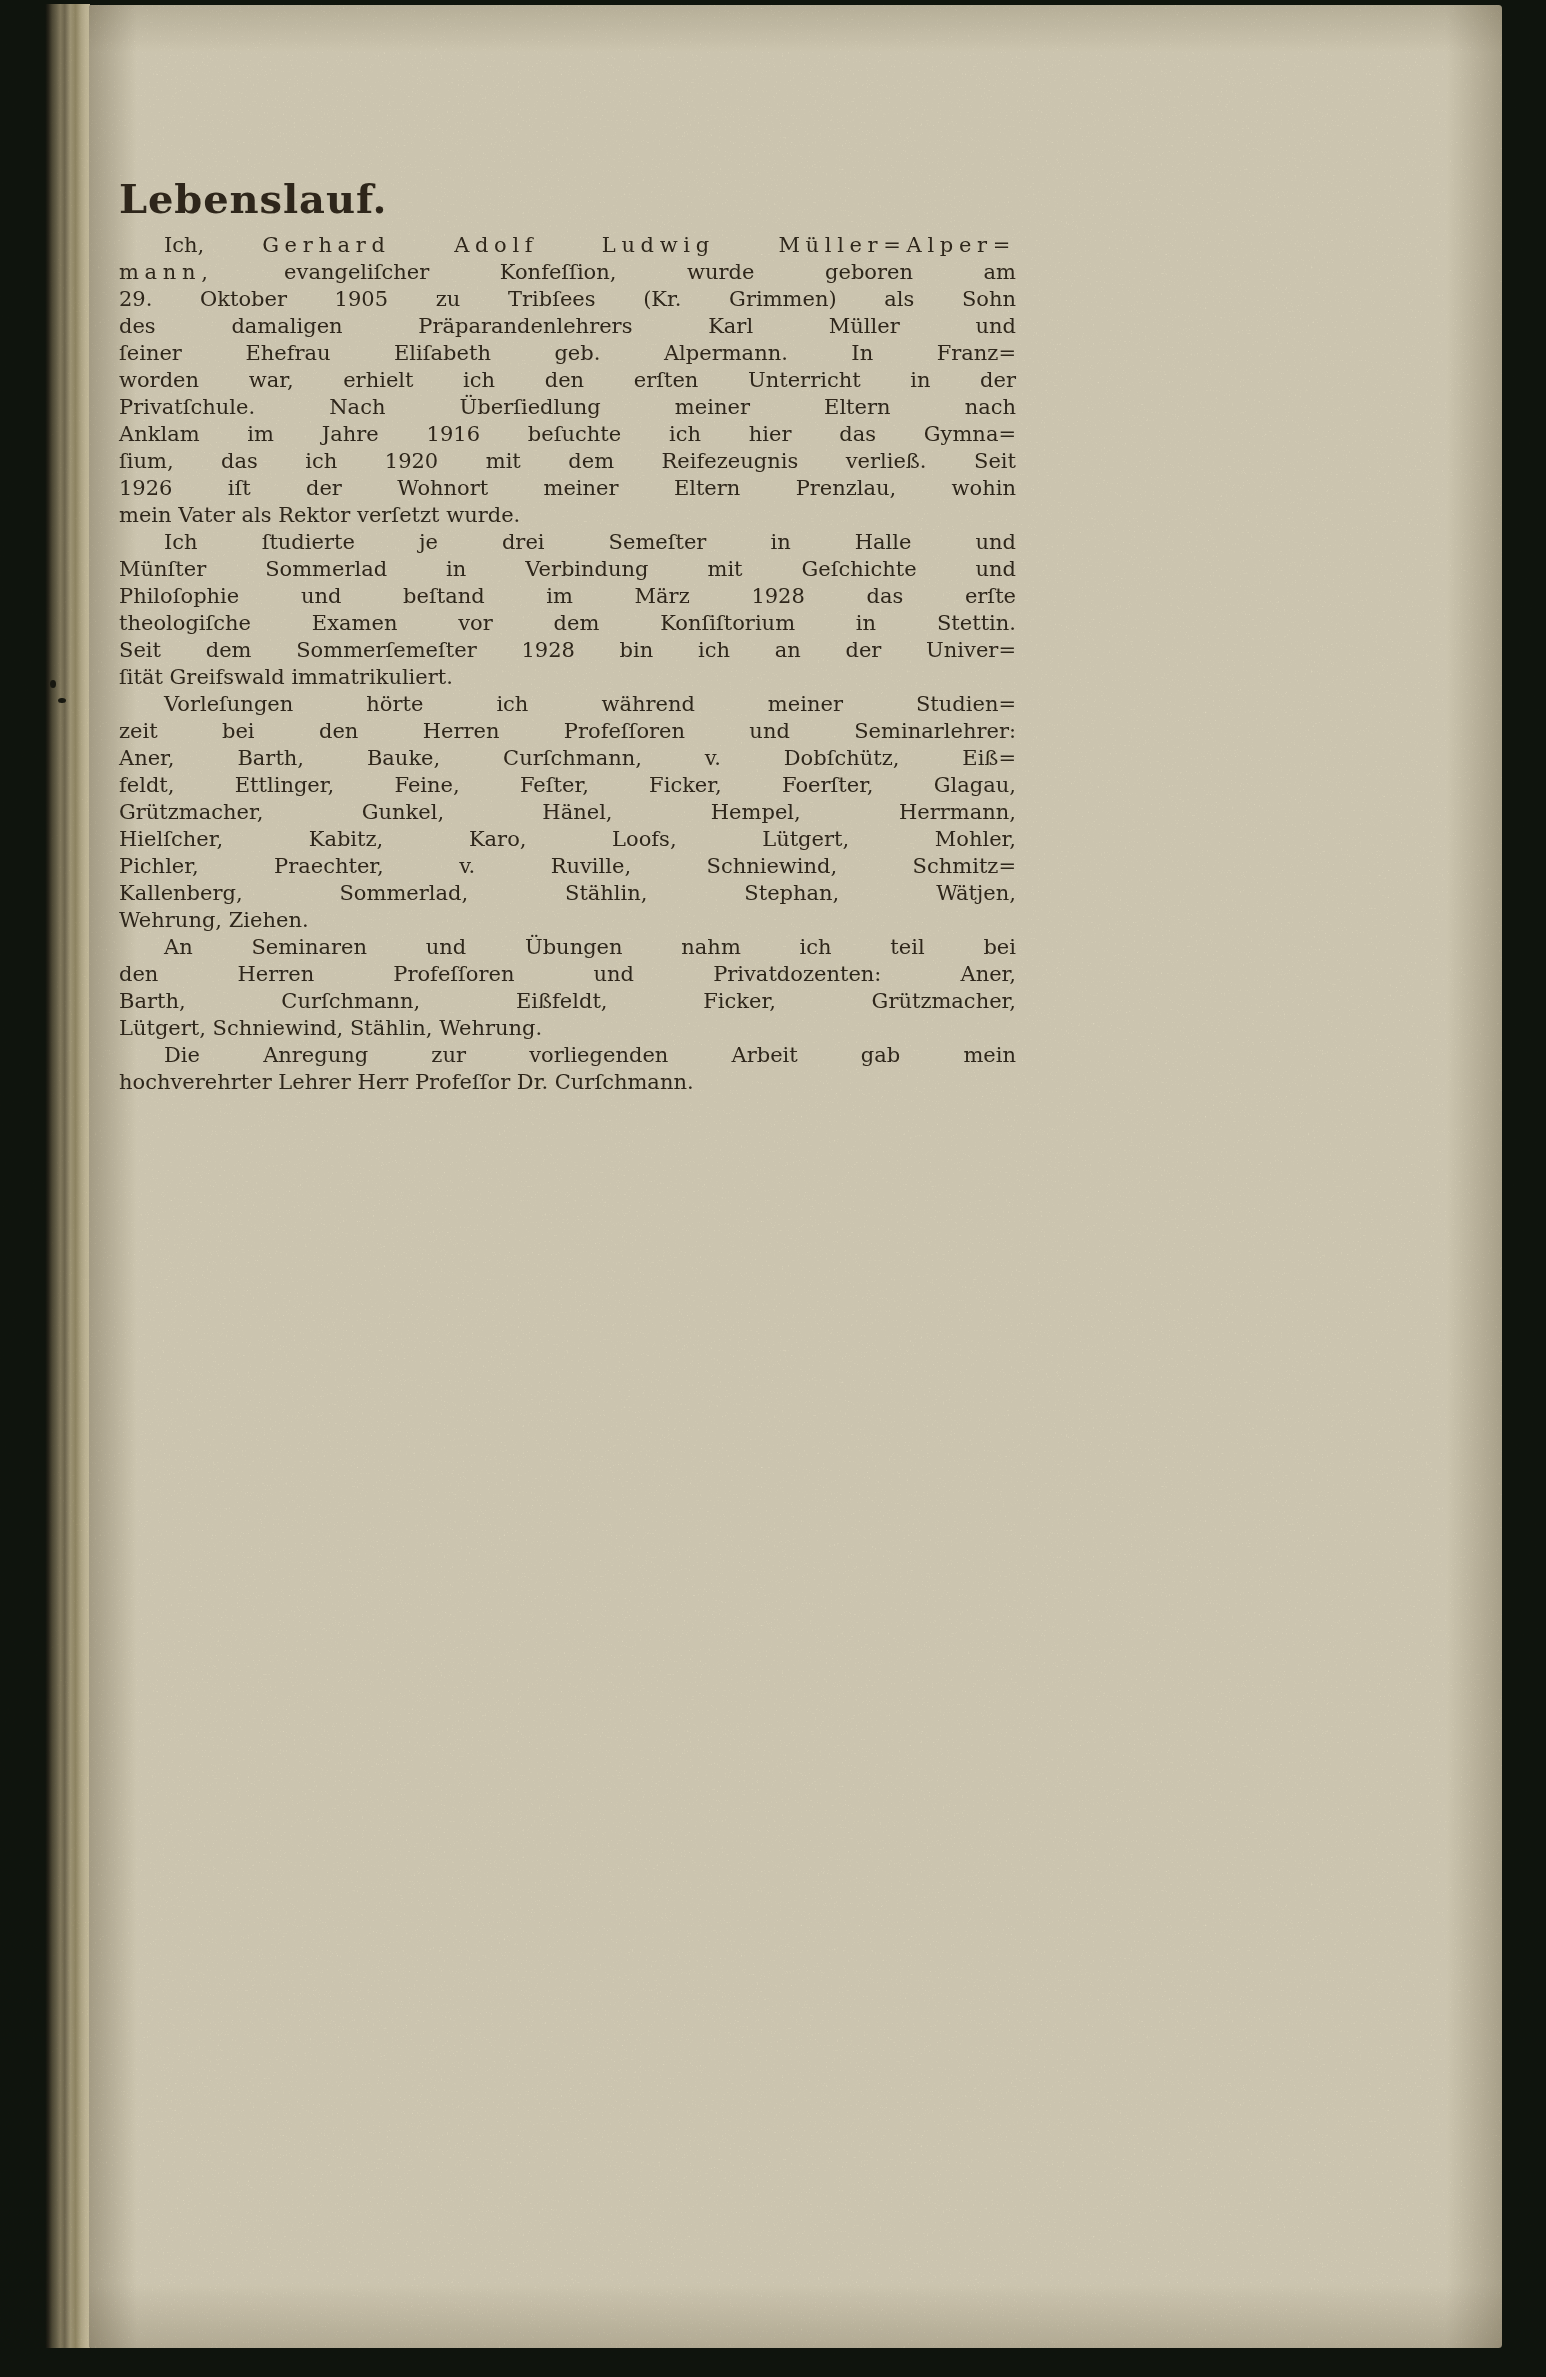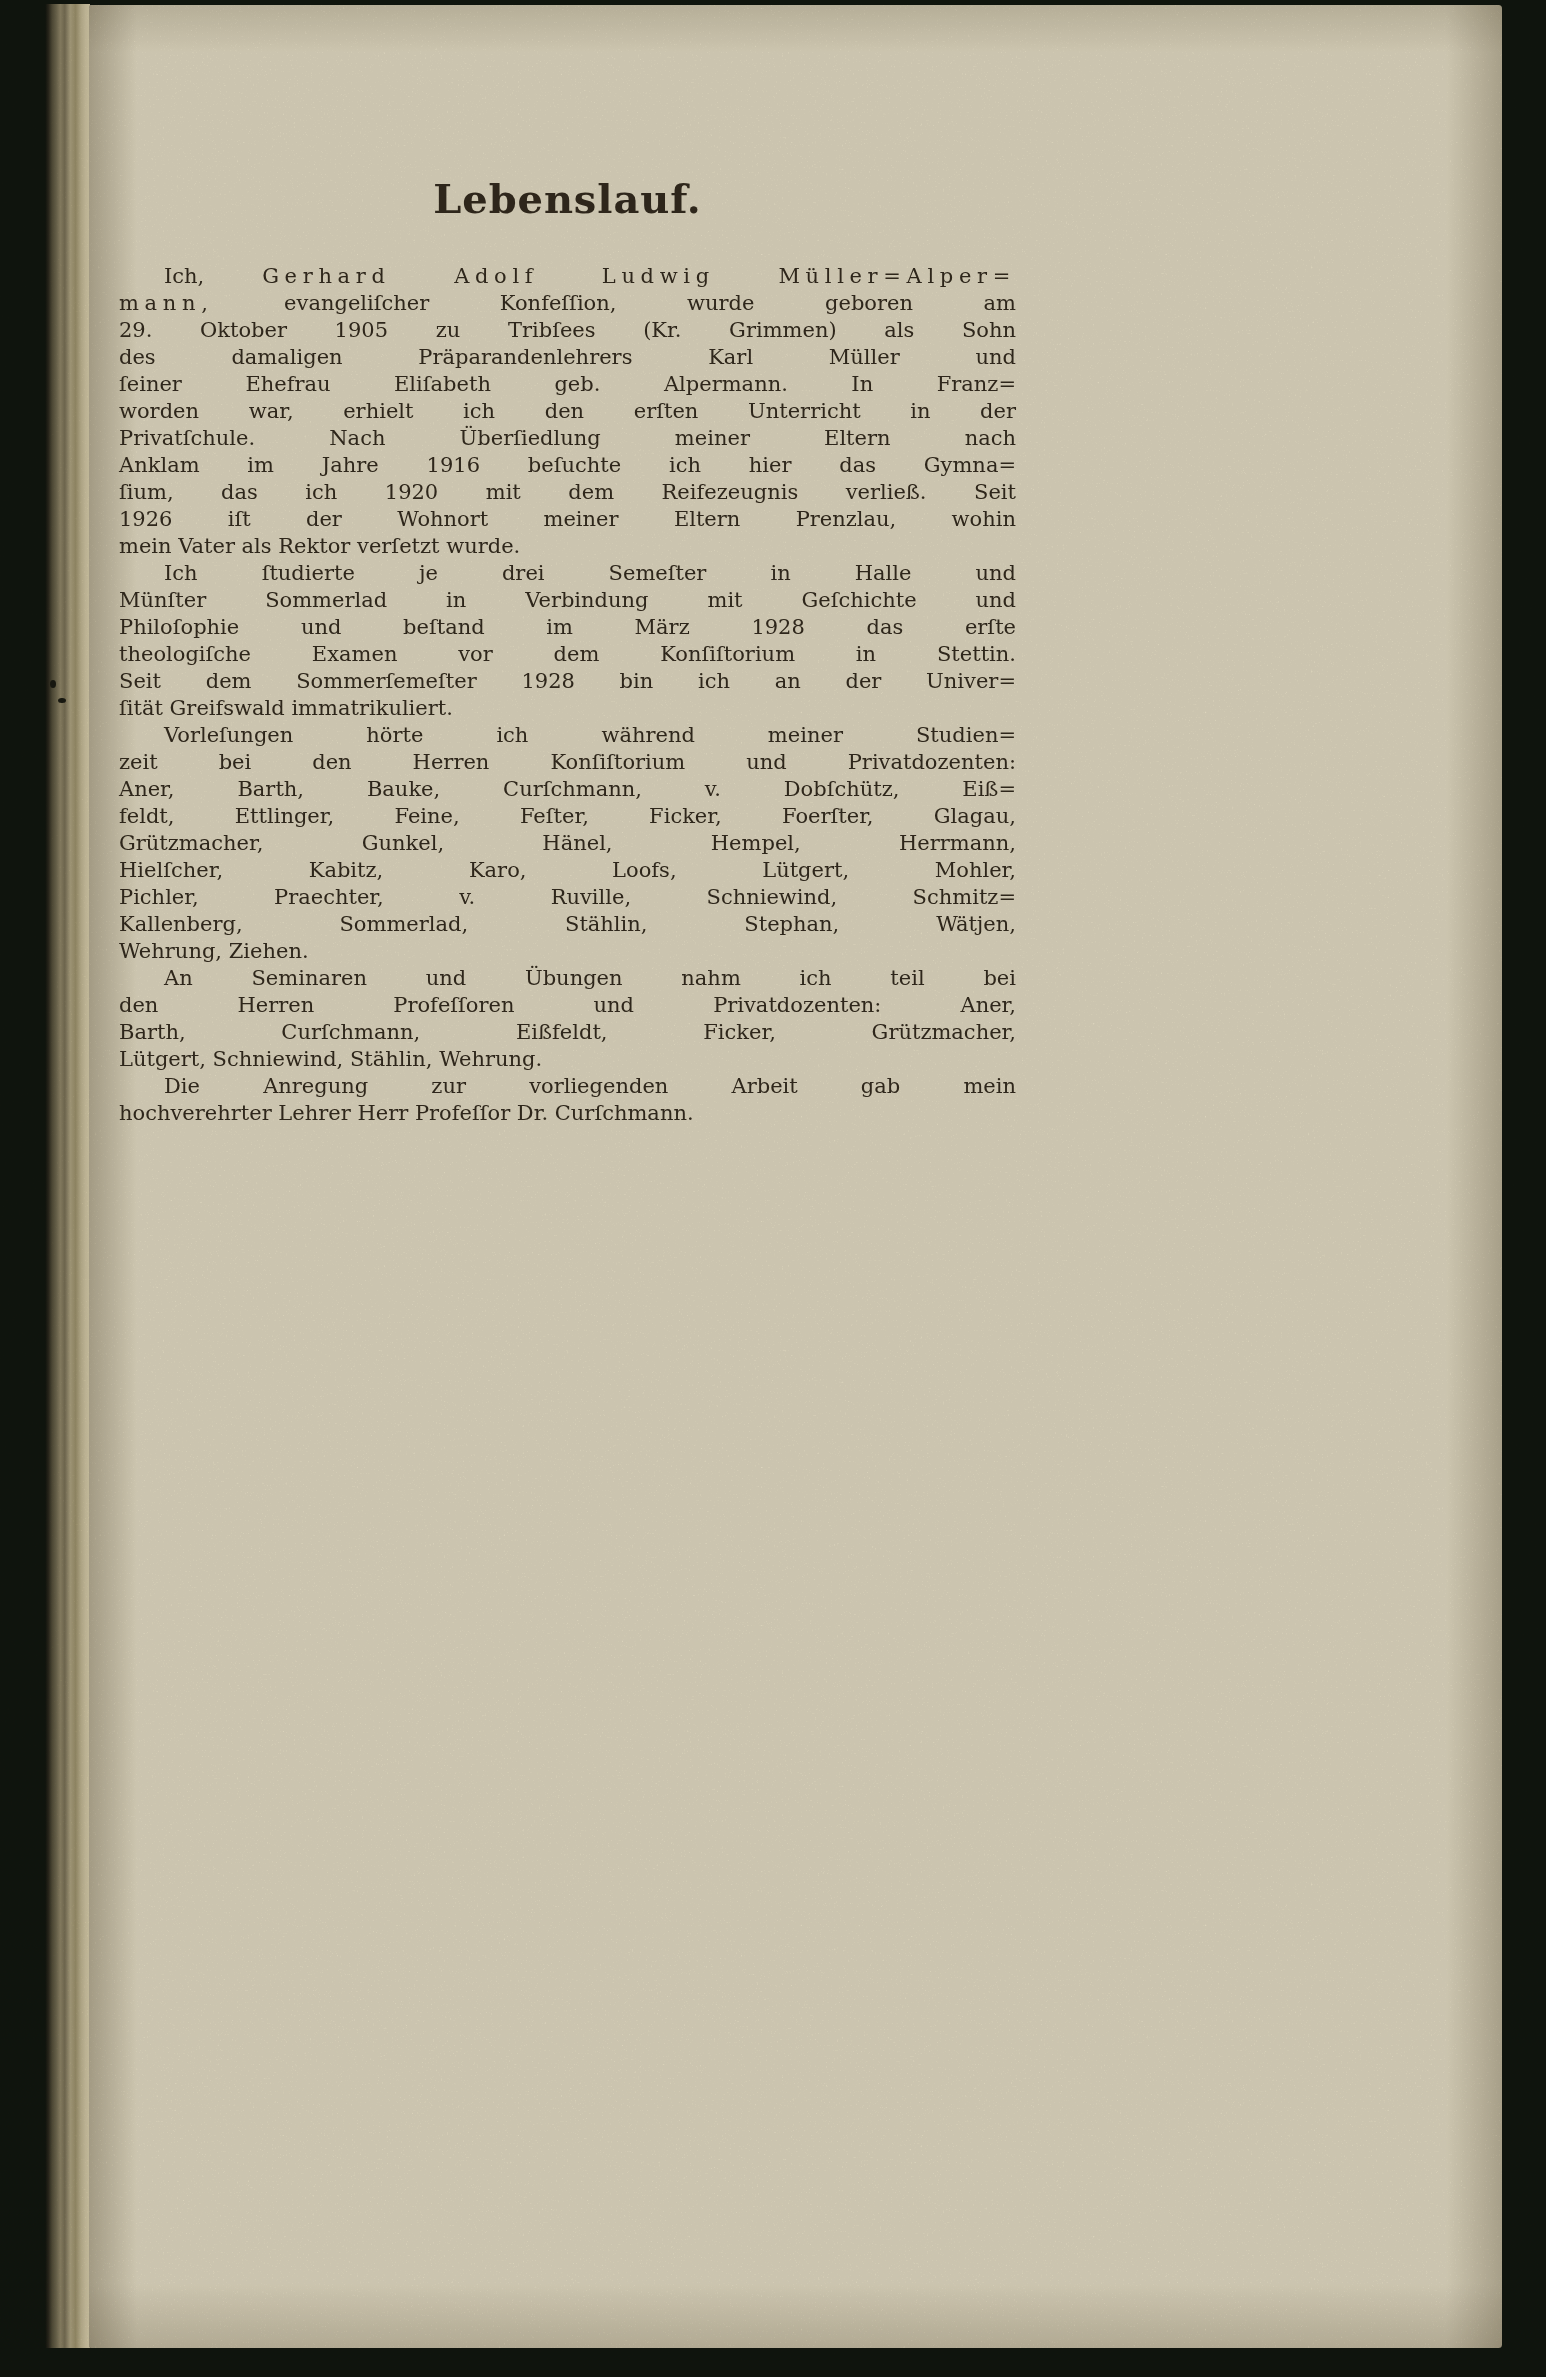--- a/index.html
+++ b/index.html
@@ -50,25 +50,25 @@
 
   .text-block {
     position: absolute;
     left: 30px;            
     top: 170px;
     width: 897px;
     color: var(--ink, #352c1f);
   }
 
   .title {
-    margin: 0 0 41px 0;
+    margin: 0 0 10px 0;
     font-size: 40px;
     line-height: 47px;
     font-weight: 700;
-    text-align: center;
+    text-align: left;
     letter-spacing: 0.9px;
   }
 
   .body-text {
     font-size: 21px;
     line-height: 27px;
     font-weight: 400;
   }
 
   .line {
@@ -128,21 +128,21 @@
           <div>
             <div class="line first"><span>Ich ſtudierte je drei Semeſter in Halle und</span></div>
             <div class="line"><span>Münſter Sommerlad in Verbindung mit Geſchichte und</span></div>
             <div class="line"><span>Philoſophie und beſtand im März 1928 das erſte</span></div>
             <div class="line"><span>theologiſche Examen vor dem Konſiſtorium in Stettin.</span></div>
             <div class="line"><span>Seit dem Sommerſemeſter 1928 bin ich an der Univer=</span></div>
             <div class="line last"><span>ſität Greifswald immatrikuliert.</span></div>
           </div>
           <div>
             <div class="line first"><span>Vorleſungen hörte ich während meiner Studien=</span></div>
-            <div class="line"><span>zeit bei den Herren Konſiſtorium und Privatdozenten:</span></div>
+            <div class="line"><span>zeit bei den Herren Profeſſoren und Seminarlehrer:</span></div>
             <div class="line"><span>Aner, Barth, Bauke, Curſchmann, v. Dobſchütz, Eiß=</span></div>
             <div class="line"><span>feldt, Ettlinger, Feine, Feſter, Ficker, Foerſter, Glagau,</span></div>
             <div class="line"><span>Grützmacher, Gunkel, Hänel, Hempel, Herrmann,</span></div>
             <div class="line"><span>Hielſcher, Kabitz, Karo, Loofs, Lütgert, Mohler,</span></div>
             <div class="line"><span>Pichler, Praechter, v. Ruville, Schniewind, Schmitz=</span></div>
             <div class="line"><span>Kallenberg, Sommerlad, Stählin, Stephan, Wätjen,</span></div>
             <div class="line last"><span>Wehrung, Ziehen.</span></div>
           </div>
           <div>
             <div class="line first"><span>An Seminaren und Übungen nahm ich teil bei</span></div>

